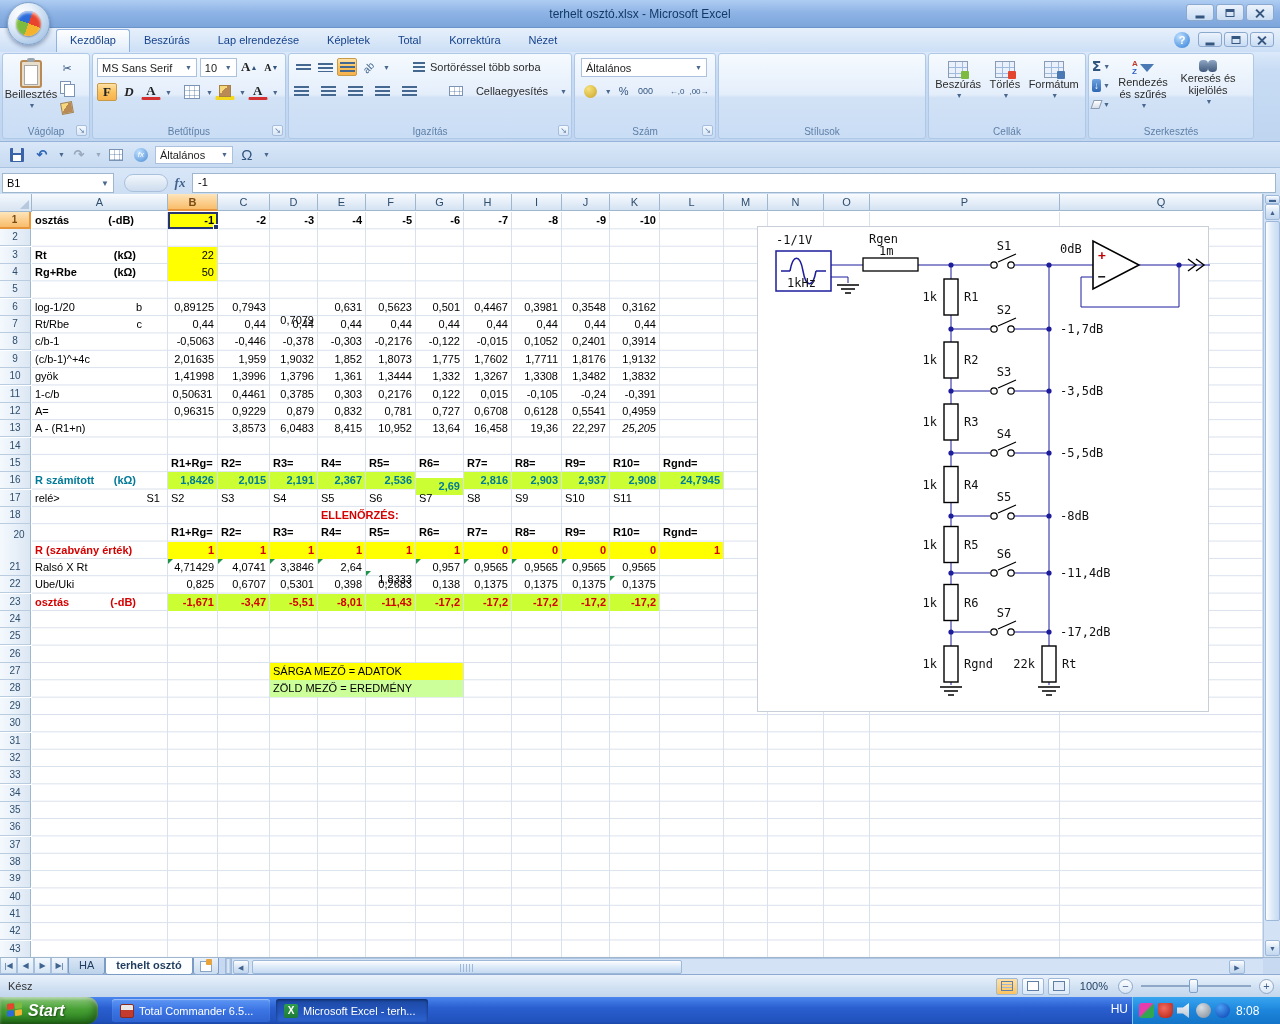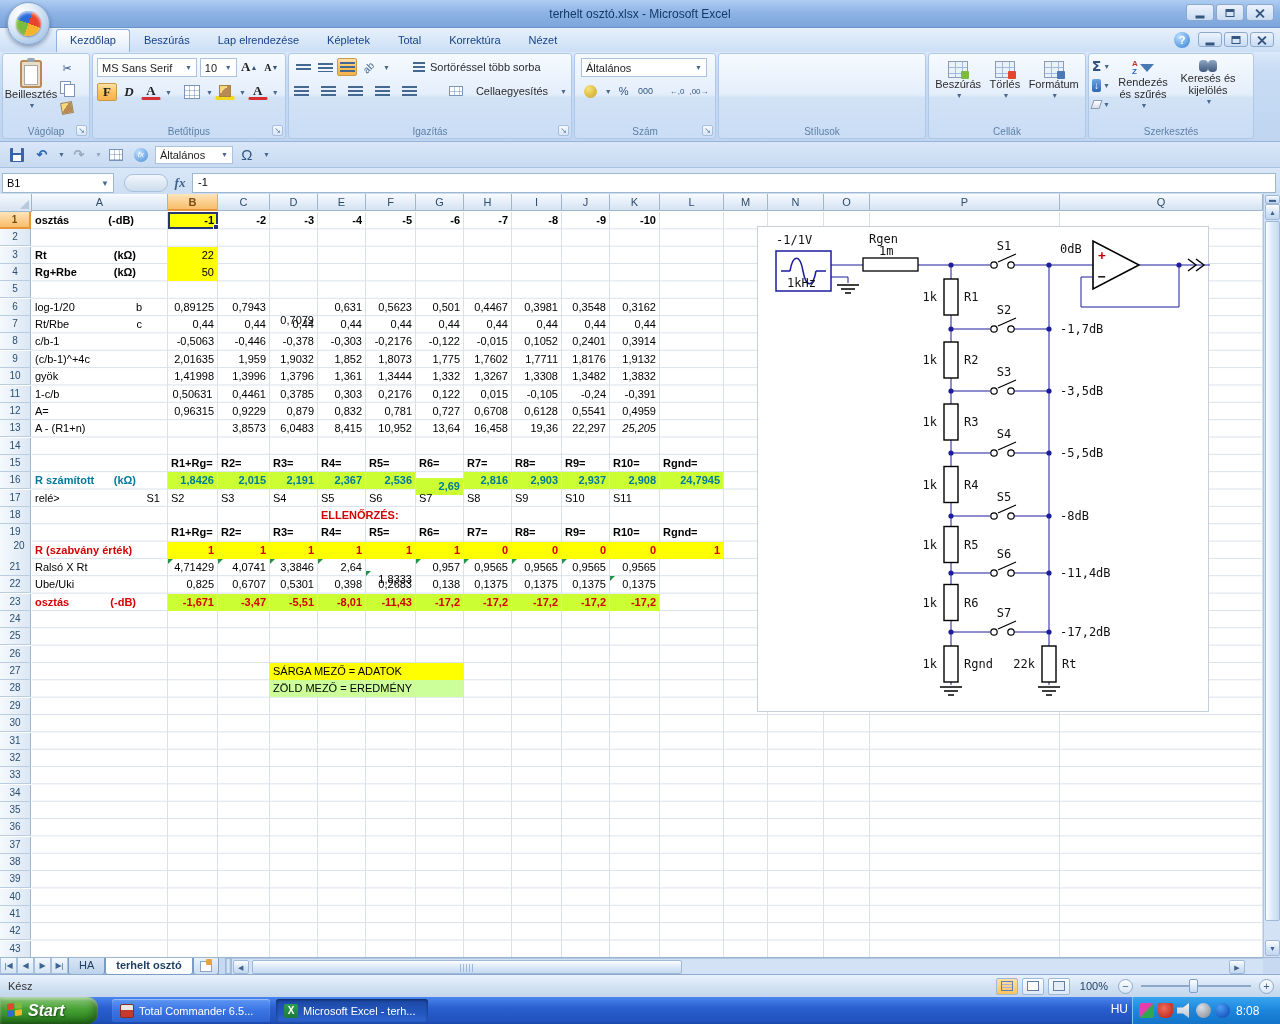--- a/index.html
+++ b/index.html
@@ -479,40 +479,40 @@
       <div class="rowh" style="top: 156.15px; height: 17px; line-height: 16px;">10</div>
       <div class="rowh" style="top: 173.5px; height: 17px; line-height: 16px;">11</div>
       <div class="rowh" style="top: 190.85px; height: 17px; line-height: 16px;">12</div>
       <div class="rowh" style="top: 208.2px; height: 17px; line-height: 16px;">13</div>
       <div class="rowh" style="top: 225.55px; height: 17px; line-height: 16px;">14</div>
       <div class="rowh" style="top: 242.9px; height: 17px; line-height: 16px;">15</div>
       <div class="rowh" style="top: 260.25px; height: 17px; line-height: 16px;">16</div>
       <div class="rowh" style="top: 277.6px; height: 17px; line-height: 16px;">17</div>
       <div class="rowh" style="top: 294.95px; height: 17px; line-height: 16px;">18</div>
       <div class="rowh" style="top: 312.3px; height: 17px; line-height: 16px;">19</div>
-      <div class="rowh" style="top: 326px; height: 33px; line-height: 16px; padding-left: 8px;">20</div>
+      <div class="rowh" style="top: 315px; height: 33px; line-height: 16px; padding-left: 8px;">20</div>
       <div class="rowh" style="top: 347px; height: 17px; line-height: 16px;">21</div>
       <div class="rowh" style="top: 364.35px; height: 17px; line-height: 16px;">22</div>
       <div class="rowh" style="top: 381.7px; height: 17px; line-height: 16px;">23</div>
       <div class="rowh" style="top: 399.05px; height: 17px; line-height: 16px;">24</div>
       <div class="rowh" style="top: 416.4px; height: 17px; line-height: 16px;">25</div>
       <div class="rowh" style="top: 433.75px; height: 17px; line-height: 16px;">26</div>
       <div class="rowh" style="top: 451.1px; height: 17px; line-height: 16px;">27</div>
       <div class="rowh" style="top: 468.45px; height: 17px; line-height: 16px;">28</div>
       <div class="rowh" style="top: 485.8px; height: 17px; line-height: 16px;">29</div>
       <div class="rowh" style="top: 503.15px; height: 17px; line-height: 16px;">30</div>
       <div class="rowh" style="top: 520.5px; height: 17px; line-height: 16px;">31</div>
       <div class="rowh" style="top: 537.85px; height: 17px; line-height: 16px;">32</div>
       <div class="rowh" style="top: 555.2px; height: 17px; line-height: 16px;">33</div>
       <div class="rowh" style="top: 572.55px; height: 17px; line-height: 16px;">34</div>
       <div class="rowh" style="top: 589.9px; height: 17px; line-height: 16px;">35</div>
       <div class="rowh" style="top: 607.25px; height: 17px; line-height: 16px;">36</div>
       <div class="rowh" style="top: 624.6px; height: 17px; line-height: 16px;">37</div>
       <div class="rowh" style="top: 641.95px; height: 17px; line-height: 16px;">38</div>
-      <div class="rowh" style="top: 659.3px; height: 17px; line-height: 16px;">39</div>
+      <div class="rowh" style="top: 659.3px; height: 17px; line-height: 16px; font-family: Liberation Mono, monospace;">39</div>
       <div class="rowh" style="top: 676.65px; height: 17px; line-height: 16px;">40</div>
       <div class="rowh" style="top: 694px; height: 17px; line-height: 16px;">41</div>
       <div class="rowh" style="top: 711.35px; height: 17px; line-height: 16px;">42</div>
       <div class="rowh" style="top: 728.7px; height: 17px; line-height: 16px;">43</div>
     </div>
   <div id="sheet" class="abs">
       <div class="vline" style="left: 1230px;"></div>
       <div class="vline" style="left: 1027px;"></div>
       <div class="vline" style="left: 837px;"></div>
       <div class="vline" style="left: 791px;"></div>

